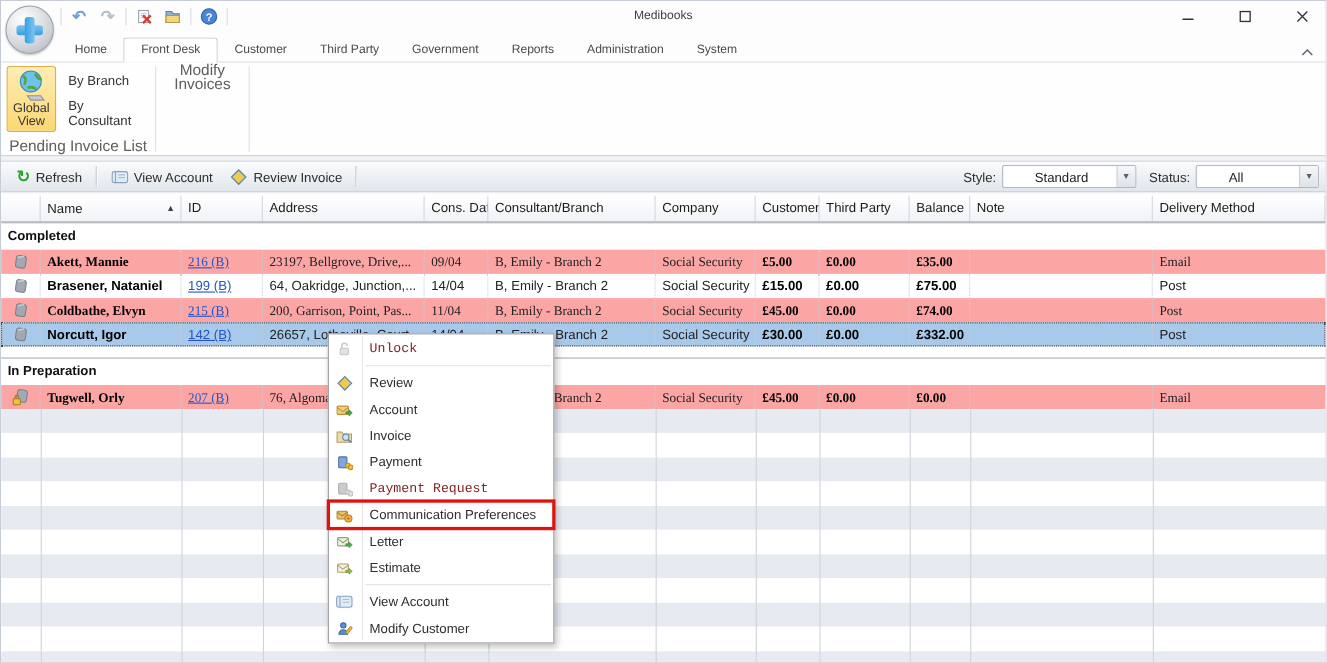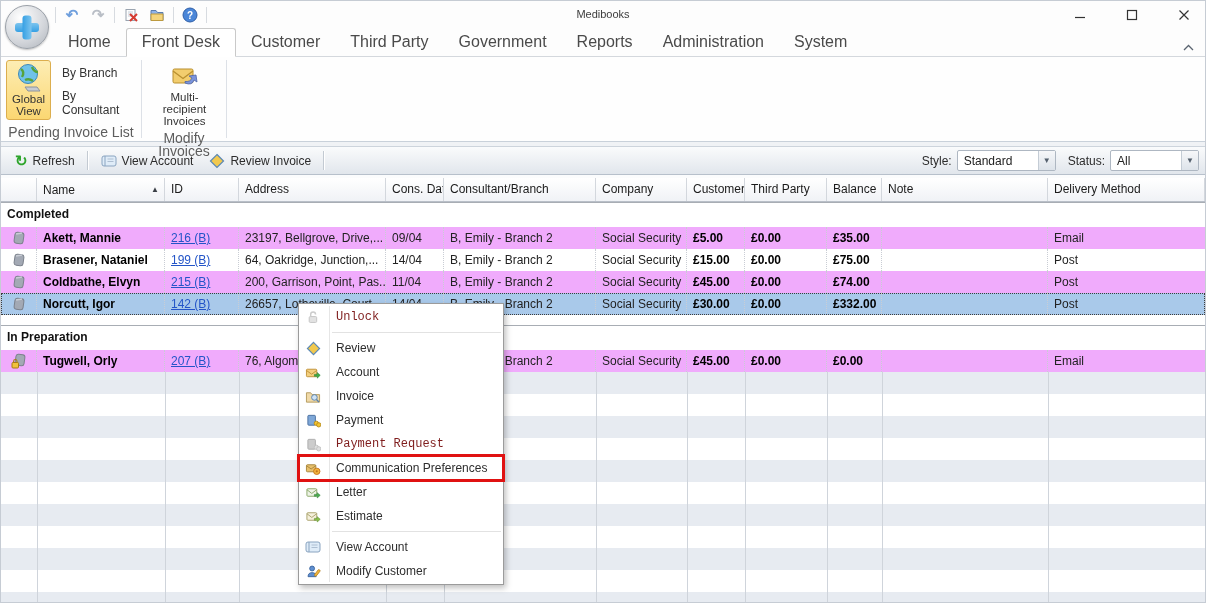--- a/index.html
+++ b/index.html
@@ -17,21 +17,21 @@
   .appbtn .cross.v{transform:rotate(90deg);}
   .qat{position:absolute;left:54px;top:5px;display:flex;align-items:center;gap:6px;}
   .qsep{width:1px;height:16px;background:#d7dbe0;}
   .qbtn{width:20px;height:18px;display:flex;align-items:center;justify-content:center;font-size:15px;font-weight:bold;}
   .undo{color:#6f9fdd;} .redo{color:#b9bec6;}
   .wctrls{position:absolute;right:8px;top:0;height:28px;display:flex;align-items:center;gap:26px;}
   .wbtn{width:26px;height:24px;display:flex;align-items:center;justify-content:center;color:#333;font-size:13px;}
   
   .tabrow{position:relative;height:27px;display:flex;align-items:flex-end;padding-left:52px;
           border-bottom:1px solid #d4d8dd;background:#fdfdfd;}
-  .tab{padding:4px 15px 5px;color:#4a4a4a;font-size:16px;position:relative;}
+  .tab{padding:4px 15px 5px;color:#4a4a4a;font-size:11px;position:relative;}
   .tab.active{background:#fff;border:1px solid #c9c9c9;border-bottom:1px solid #fff;
           border-radius:3px 3px 0 0;margin-bottom:-1px;}
   .collapse{position:absolute;right:10px;bottom:4px;}
   
   .ribbon{position:relative;height:84px;background:#fefefe;border-bottom:1px solid #c9d1da;display:flex;}
   .rstrip{height:4px;background:#f0f2f5;}
   .rgroup{position:relative;height:100%;display:flex;flex-direction:column;}
   .rgrow{flex:1;display:flex;align-items:flex-start;}
   .rglabel{height:15px;text-align:center;font-size:14px;color:#5d5d5d;line-height:13px;}
   .rsep{width:1px;background:#dde1e7;margin:3px 0;}
@@ -42,40 +42,40 @@
   .smallbtns{display:flex;flex-direction:column;gap:7px;padding:8px 10px 0 4px;}
   .smallbtn{font-size:12px;color:#333;padding:1px 3px;}
   
   .toolbar{height:27px;display:flex;align-items:center;background:linear-gradient(#fafbfc,#e1e6ec);
            border-top:1px solid #cdd4dc;border-bottom:1px solid #b7c0cb;padding:0 6px;}
   .tbtn{display:flex;align-items:center;gap:5px;padding:2px 8px;color:#2c2c2c;}
   .tsep{width:1px;height:19px;background:#c3cad2;margin:0 4px;border-right:1px solid #fff;}
   .tspace{flex:1;}
   .cblabel{color:#2c2c2c;margin:0 5px;}
   .combo{display:flex;align-items:center;background:#fff;border:1px solid #aeb7c2;height:19px;border-radius:2px;}
-  .combotext{padding:0 6px;min-width:68px;}
+  .combotext{padding:0 6px;min-width:68px;margin-left:23px;}
   .comboarrow{width:16px;height:100%;border-left:1px solid #c4ccd5;background:linear-gradient(#f6f7f9,#dde3ea);
            display:flex;align-items:center;justify-content:center;font-size:8px;color:#54606e;}
   .combo.status .combotext{min-width:58px;}
   .tgap{height:3px;background:#fbfcfd;}
   
   .grid{position:relative;}
   .grow{display:grid;grid-template-columns:36px 128px 74px 147px 58px 152px 91px 58px 82px 55px 166px minmax(0,1fr);}
   .ghead{height:23px;background:linear-gradient(#ffffff,#f0f2f6);border-bottom:1px solid #b9bfc8;
          font-size:12px;color:#1b1b1b;}
   .ghead .c{border-right:1px solid #d3d7dd;}
   .c{padding:0 0 0 6px;line-height:22px;white-space:nowrap;overflow:hidden;}
   .c-name{display:flex;align-items:center;justify-content:space-between;padding-right:5px;}
   .gbody{position:relative;}
   .grouprow{height:24px;line-height:23px;font-weight:bold;color:#111;border-top:1px solid #a8adb4;
             background:#fff;padding-left:6px;}
   .trow{height:22px;font-size:12px;}
   .trow .c{border-right:1px dotted #c9cdd4;line-height:22px;}
   .trow .c:last-child{border-right:none;}
-  .trow.stripe{background:#f0abfc;}
+  .trow.stripe{background:#fca5a5;font-family:Liberation Serif, serif;}
   .trow.sel{background:#a9c9ea;outline:1px dotted #3c3c3c;outline-offset:-1px;}
   .bname{font-weight:bold;color:#000;}
   .bmoney{font-weight:bold;color:#000;}
   .idlink{color:#2455c8;text-decoration:underline;cursor:pointer;}
   .iconcell{display:flex;align-items:center;justify-content:center;padding:0;}
   .spacer10{height:10px;background:#fff;}
   .emptyrows{height:239px;
     background-image:
       linear-gradient(#cfd4db,#cfd4db),linear-gradient(#cfd4db,#cfd4db),linear-gradient(#cfd4db,#cfd4db),
       linear-gradient(#cfd4db,#cfd4db),linear-gradient(#cfd4db,#cfd4db),linear-gradient(#cfd4db,#cfd4db),
@@ -186,32 +186,20 @@
         </div>
         <div class="smallbtns">
           <div class="smallbtn">By Branch</div>
           <div class="smallbtn">By Consultant</div>
         </div>
       </div>
       <div class="rglabel">Pending Invoice List</div>
     </div>
     <div class="rsep"></div>
     <div class="rgroup" style="width:84px;">
-      <div class="rgrow" style="justify-content:center;width:100%;">
-        <div class="bigbtn wide">
-          <span>
-            <svg width="30" height="28" viewBox="0 0 30 28">
-                <rect x="3" y="6" width="20" height="14" rx="1.5" fill="#f2cd6e" stroke="#b98f2f"></rect>
-                <path d="M3 8l10 7.5L23 8" fill="none" stroke="#b98f2f" stroke-width="1.3"></path>
-                <path d="M15 20q7 3 9-3l3 2-1-7-7 1 3 2q-1.5 4-7 3.5z" fill="#7b94dc" stroke="#4d64a8" stroke-width=".8"></path>
-              </svg>
-          </span>
-          <span>Multi-recipient Invoices</span>
-        </div>
-      </div>
       <div class="rglabel">Modify Invoices</div>
     </div>
     <div class="rsep"></div>
   </div>
   <div class="rstrip"></div>
 
   <div class="toolbar">
     <div class="tbtn">
       <span style="color:#2ea52c;font-weight:bold;font-size:15px;line-height:15px;">↻</span>
       <span>Refresh</span>

